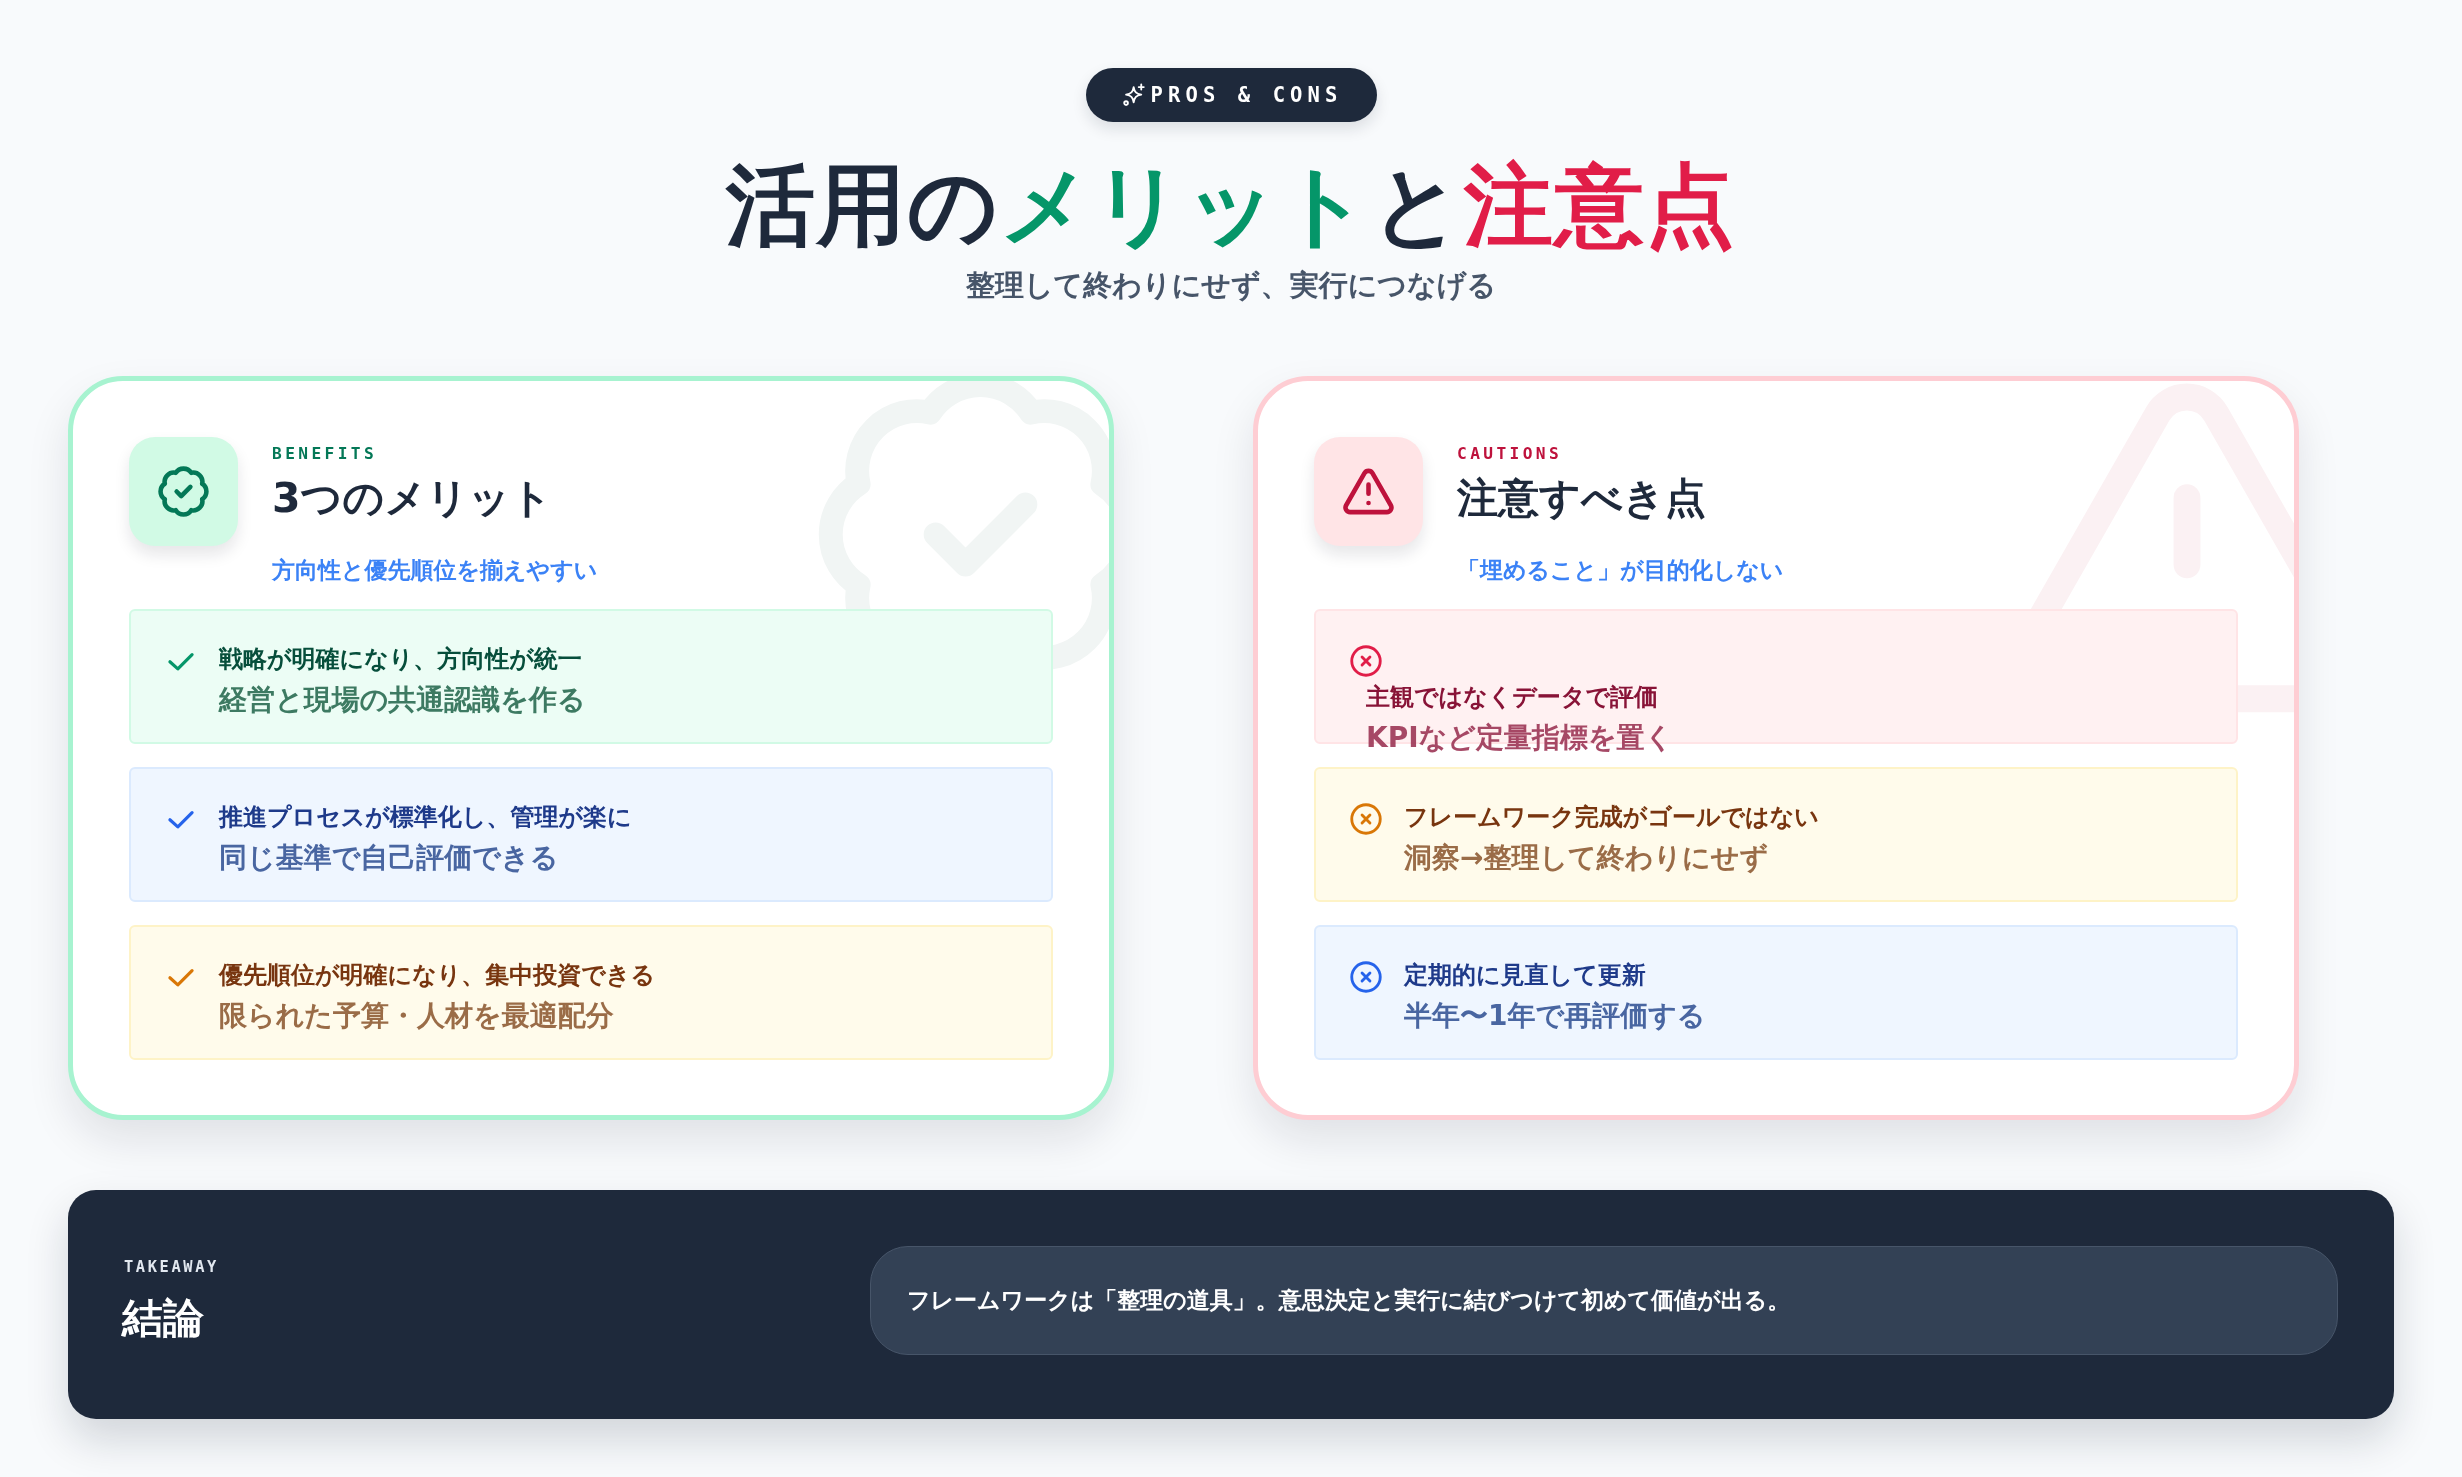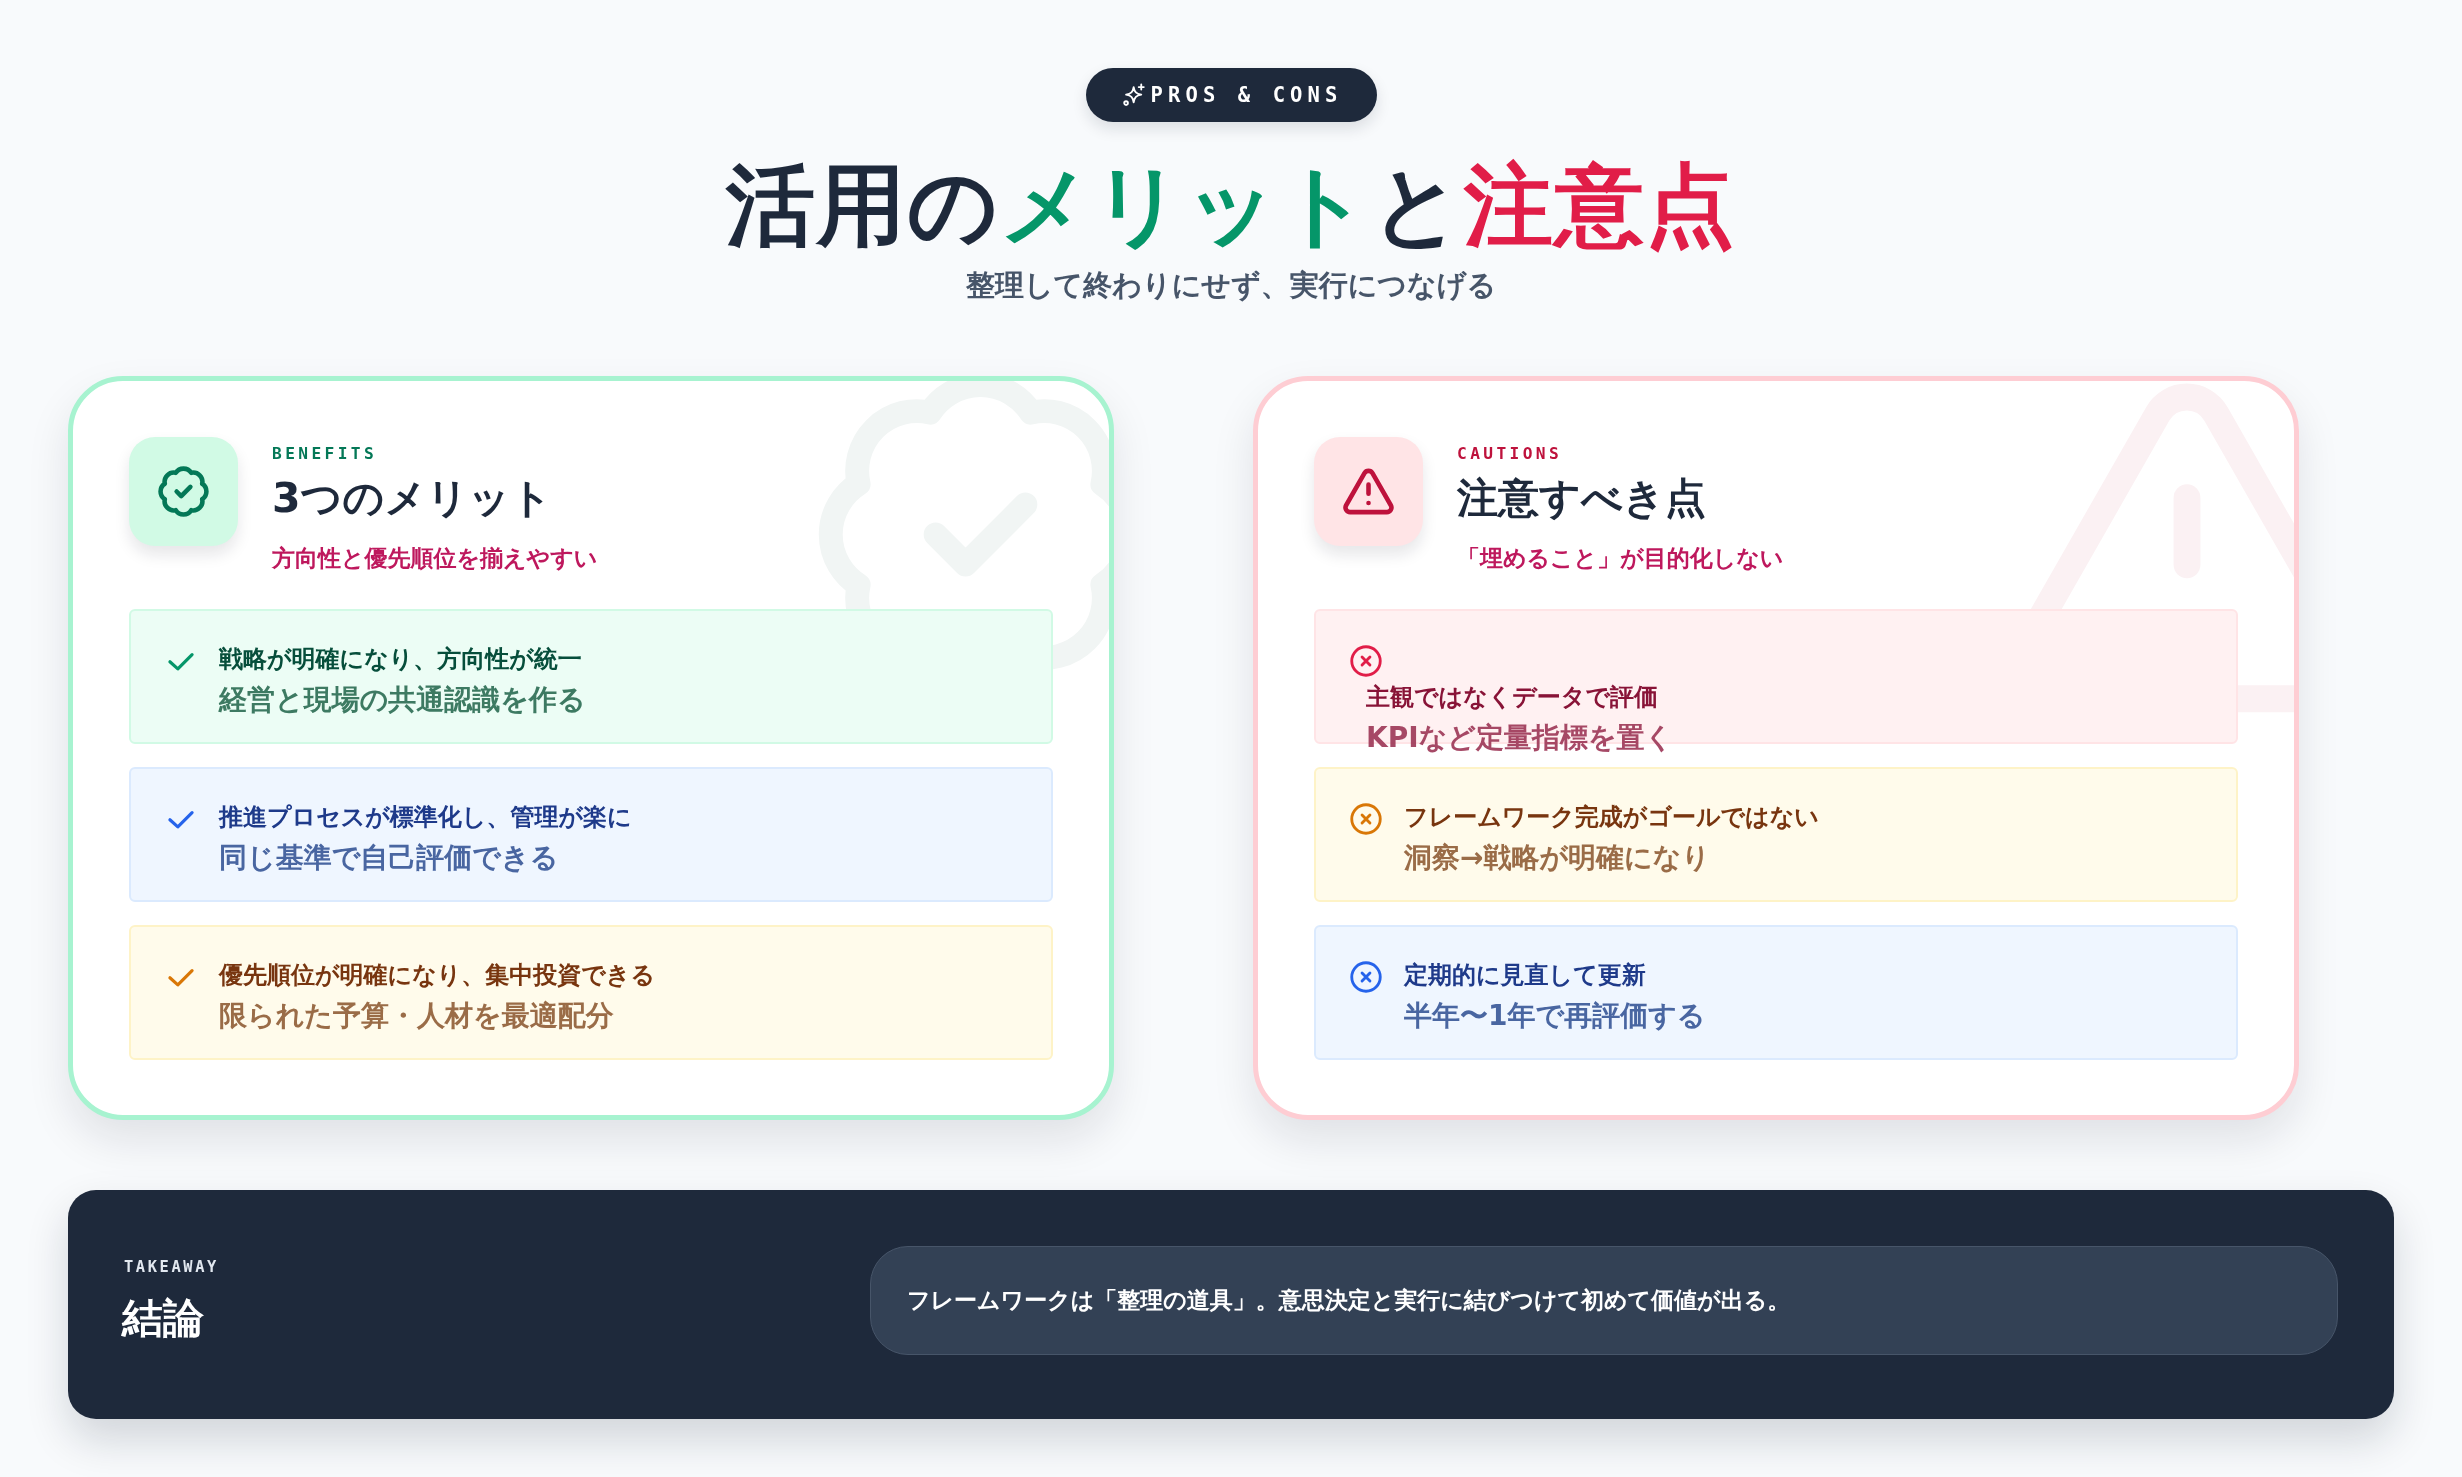--- a/index.html
+++ b/index.html
@@ -100,22 +100,22 @@
   .card-title {
     font-size: 41px;
     font-weight: bold;
     line-height: 55px;
     margin-top: 6.8px;
     color: #1e293b;
   }
   .card-sub {
     font-size: 23px;
     font-weight: bold;
-    color: #be185d;
-    margin-top: 17px;
+    color: #3b82f6;
+    margin-top: 29px;
     line-height: 31px;
   }
   .rows {
     position: absolute;
     left: 56px; right: 56px; top: 228px;
     display: flex; flex-direction: column;
     gap: 23px;
   }
   .row {
     height: 135px;
@@ -292,21 +292,21 @@
         <div class="row-desc">KPIなど定量指標を置く</div>
       </div>
     </div>
     <div class="row tone-amber">
       <svg class="row-icon" viewBox="0 0 24 24" fill="none" stroke="#d97706" stroke-width="1.8" stroke-linecap="round" stroke-linejoin="round">
           <circle cx="12" cy="12" r="9"></circle>
           <path d="m9.5 9.5 5 5M14.5 9.5l-5 5"></path>
         </svg>
       <div class="row-text">
         <div class="row-title">フレームワーク完成がゴールではない</div>
-        <div class="row-desc">洞察→戦略が明確になり</div>
+        <div class="row-desc">洞察→整理して終わりにせず</div>
       </div>
     </div>
     <div class="row tone-blue">
       <svg class="row-icon" viewBox="0 0 24 24" fill="none" stroke="#2563eb" stroke-width="1.8" stroke-linecap="round" stroke-linejoin="round">
           <circle cx="12" cy="12" r="9"></circle>
           <path d="m9.5 9.5 5 5M14.5 9.5l-5 5"></path>
         </svg>
       <div class="row-text">
         <div class="row-title">定期的に見直して更新</div>
         <div class="row-desc">半年〜1年で再評価する</div>

